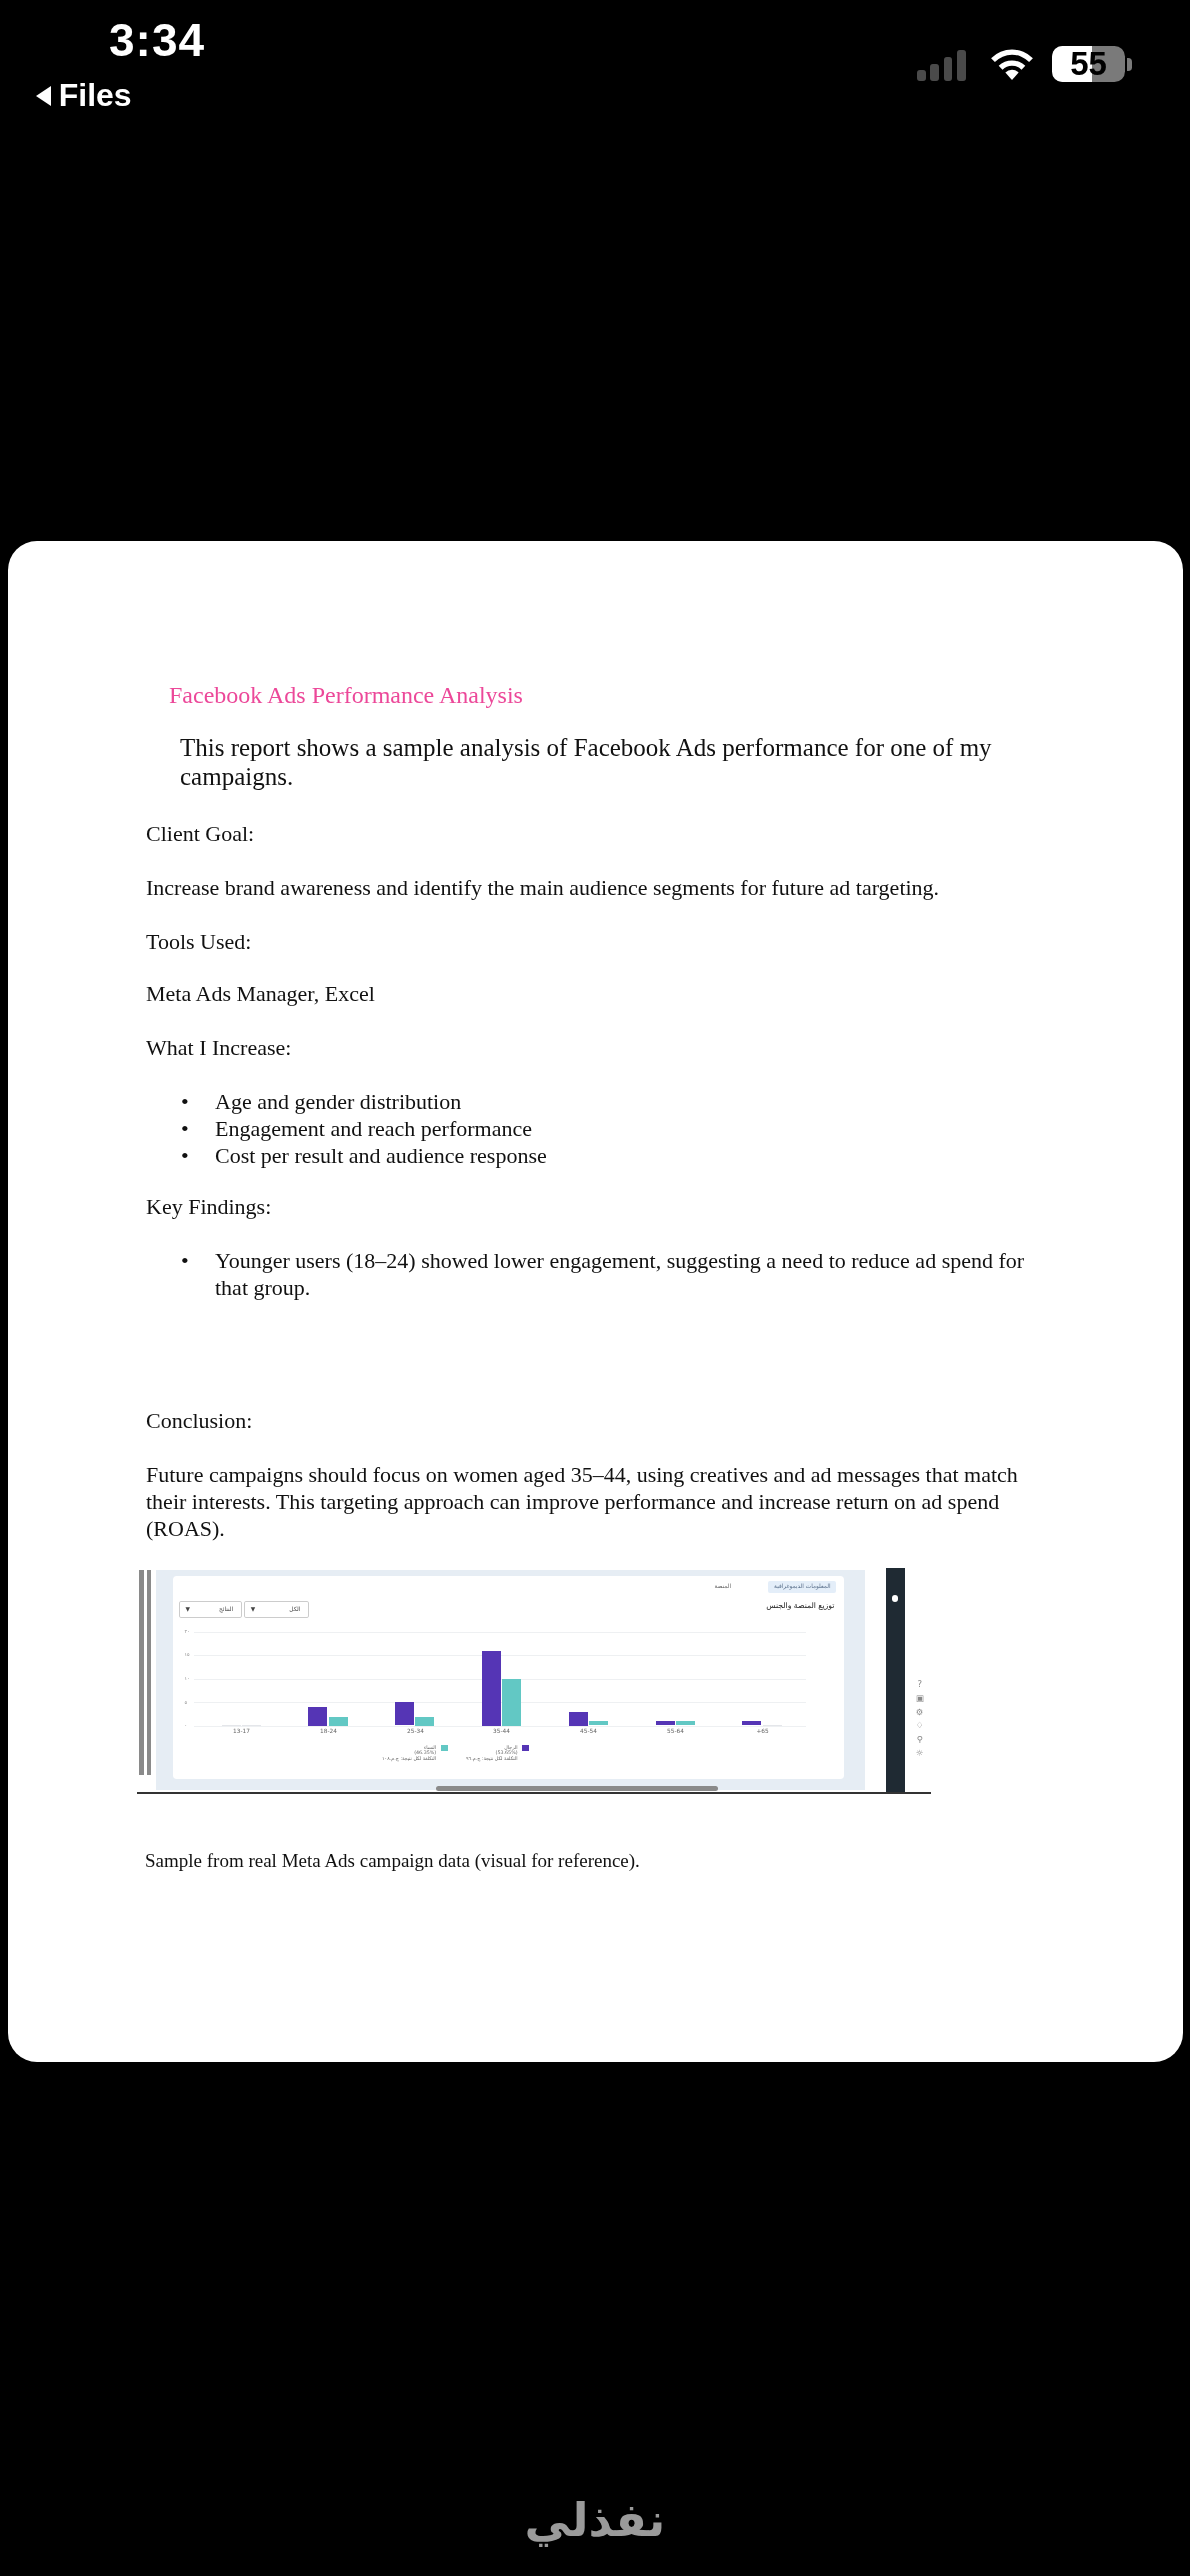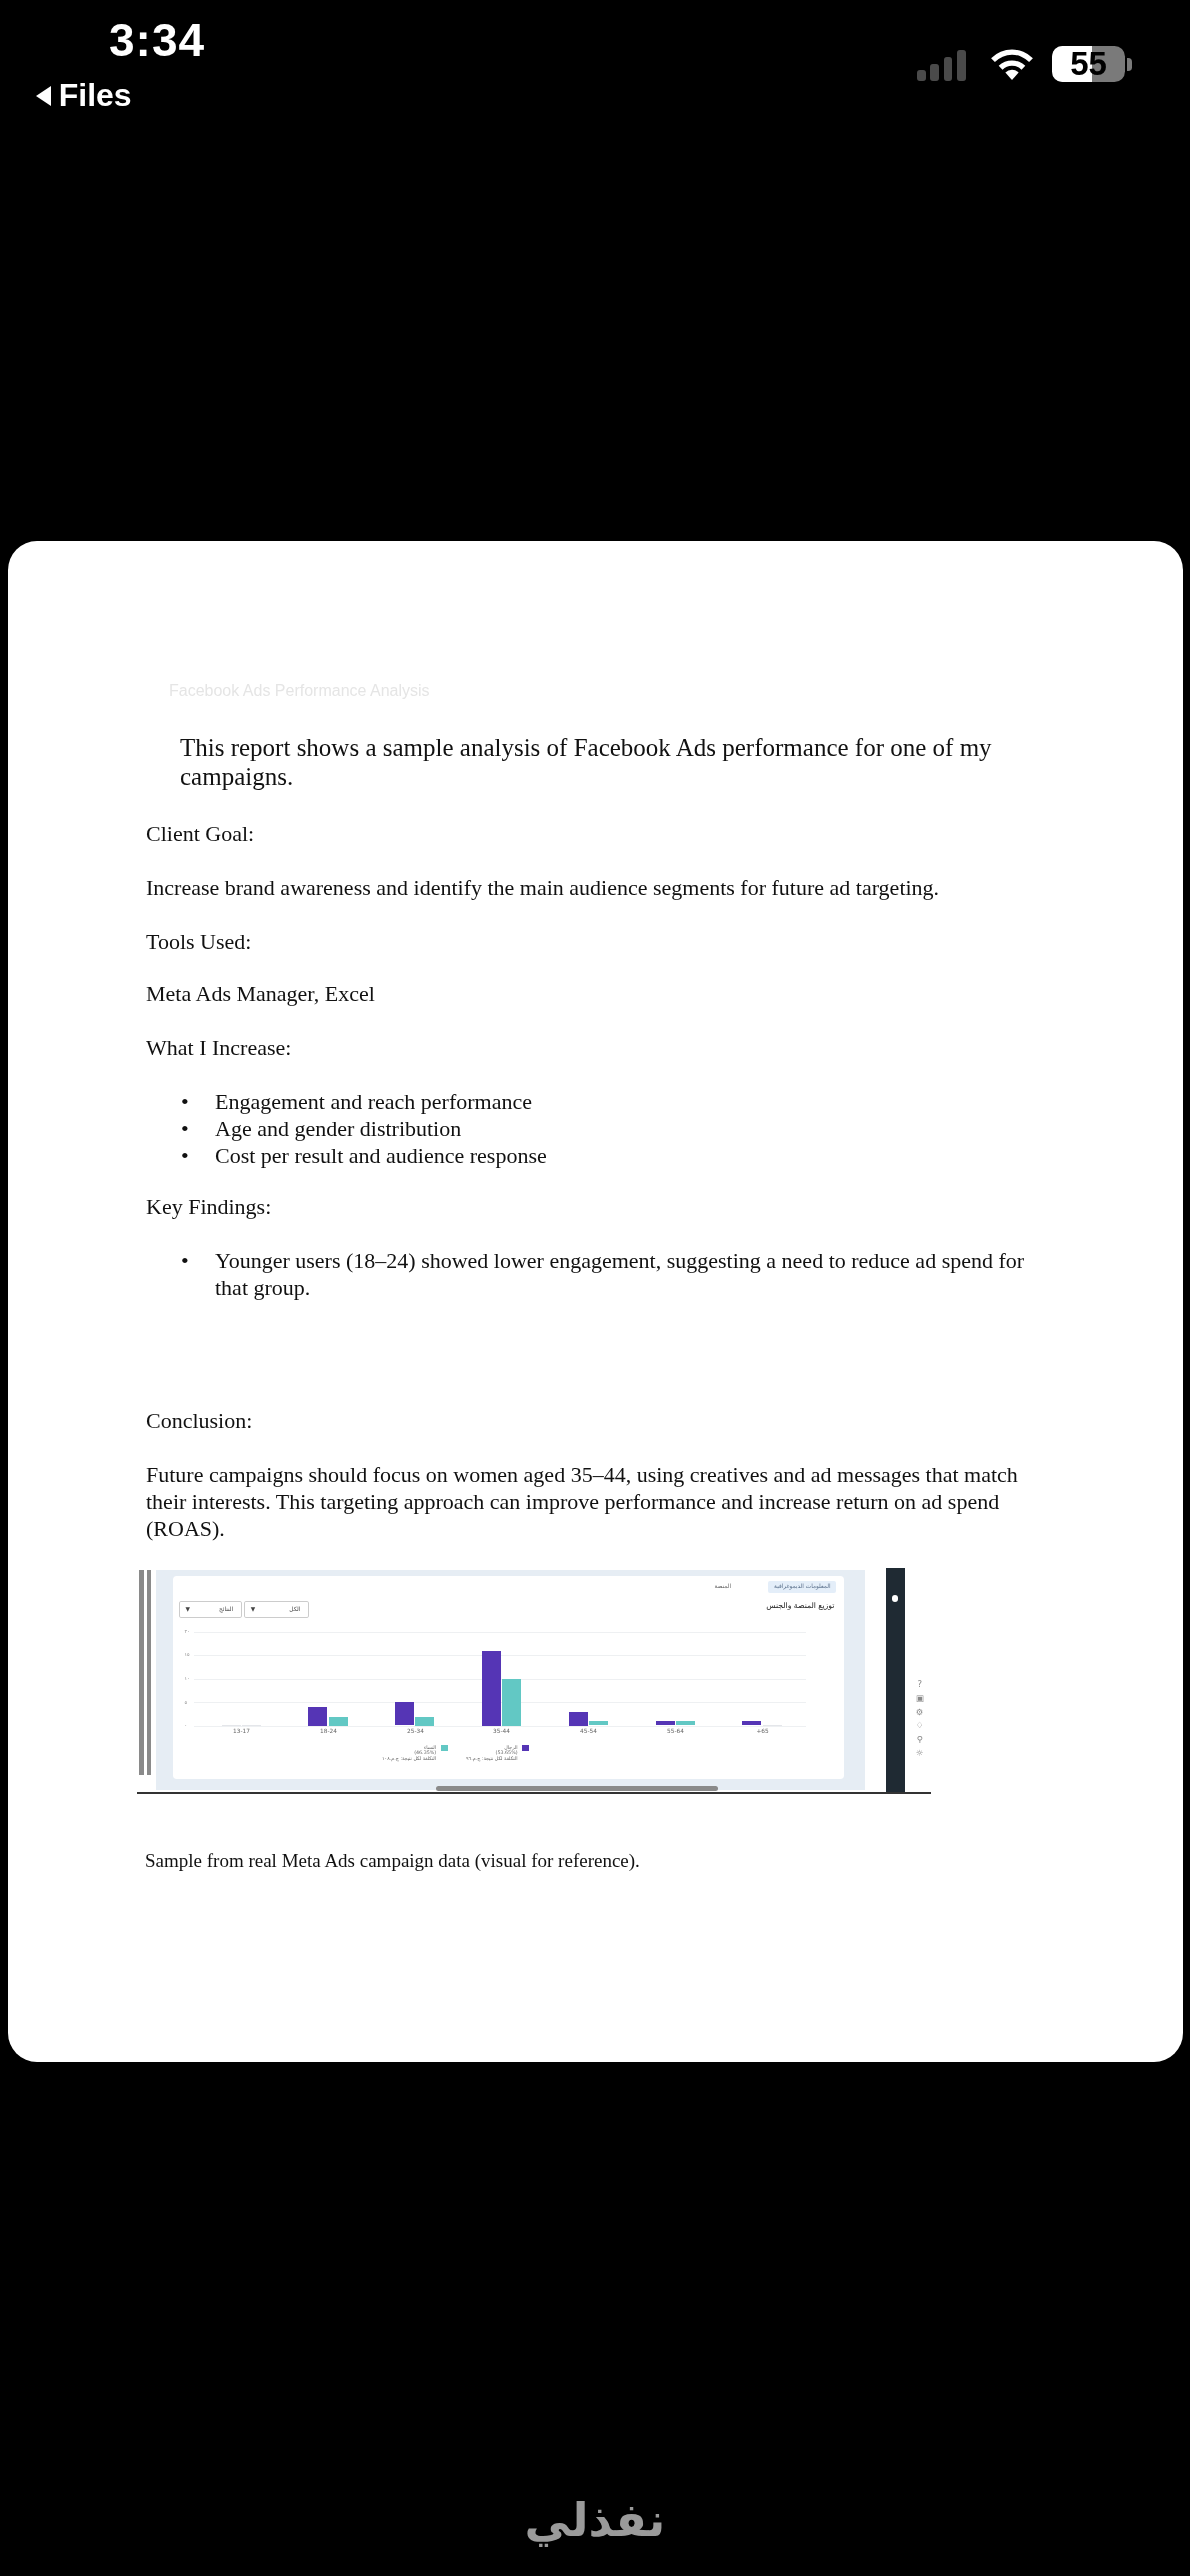--- a/index.html
+++ b/index.html
@@ -11,21 +11,21 @@
   .signal { position:absolute; left:917px; top:48px; display:flex; align-items:flex-end; gap:4.8px; height:33px; }
   .signal span { display:block; width:8.6px; background:#4a4a4a; border-radius:2.9px; }
   .wifi { position:absolute; left:987px; top:44px; width:50px; height:38px; }
   .battery { position:absolute; left:1052px; top:46px; width:77px; height:36px; }
   .battery .body { position:absolute; left:0; top:0; width:73px; height:36px; border-radius:10.5px; background:#7a7a7a; overflow:hidden; }
   .battery .fill { position:absolute; left:0; top:0; height:36px; background:#fff; }
   .battery .num { position:absolute; left:0; top:0; width:73px; height:36px; line-height:36px; text-align:center; font-family:"Liberation Sans", sans-serif; font-weight:bold; font-size:33px; color:#000; }
   .battery .nub { position:absolute; left:75px; top:11.5px; width:4.8px; height:13.4px; background:#7a7a7a; border-radius:0 3.8px 3.8px 0; }
 
   .page { position:absolute; left:7.7px; top:541px; width:1175px; height:1521px; background:#fff; border-radius:29px; }
-  .doc-title { position:absolute; left:169px; top:682px; font-family:Liberation Sans, sans-serif; font-size:16px; color:#e5e5e5; }
+  .doc-title { position:absolute; left:169px; top:682px; font-family:Liberation Serif, serif; font-size:24px; color:#ec4899; }
   .intro { position:absolute; left:180px; top:733px; width:882px; font-family:"Liberation Serif", serif; font-size:25px; line-height:29px; color:#111; }
   .p { position:absolute; left:146px; font-family:"Liberation Serif", serif; font-size:22px; color:#111; line-height:27px; }
   ul.bul { position:absolute; left:146px; margin:0; padding:0; list-style:none; width:901px; font-size:22px; line-height:27px; color:#111; }
   ul.bul li { position:relative; padding-left:69px; }
   ul.bul li::before { content:"\2022"; position:absolute; left:35px; top:0; }
 
   .embed { position:absolute; left:137px; top:1568px; width:794px; height:226px; background:#fff; }
   .embed .vscroll { position:absolute; top:1.9px; width:4.8px; height:205px; background:#8a8a8a; }
   .embed .bg { position:absolute; left:19px; top:1.9px; width:709px; height:220px; background:#e6edf4; }
   .embed .card { position:absolute; left:36px; top:7.7px; width:671px; height:203px; background:#fff; border-radius:3.8px; }
@@ -88,22 +88,22 @@
 <div class="doc-title">Facebook Ads Performance Analysis</div>
 <div class="intro">This report shows a sample analysis of Facebook Ads performance for one of my campaigns.</div>
 
 <div class="p" style="top:820px">Client Goal:</div>
 <div class="p" style="top:874px">Increase brand awareness and identify the main audience segments for future ad targeting.</div>
 <div class="p" style="top:928px">Tools Used:</div>
 <div class="p" style="top:980px">Meta Ads Manager, Excel</div>
 <div class="p" style="top:1034px">What I Increase:</div>
 
 <ul class="bul" style="top:1088px">
+  <li>Age and gender distribution</li>
   <li>Engagement and reach performance</li>
-  <li>Age and gender distribution</li>
   <li>Cost per result and audience response</li>
 </ul>
 
 <div class="p" style="top:1193px">Key Findings:</div>
 
 <ul class="bul" style="top:1247px">
   <li>Younger users (18–24) showed lower engagement, suggesting a need to reduce ad spend for that group.</li>
 </ul>
 
 <div class="p" style="top:1407px">Conclusion:</div>

